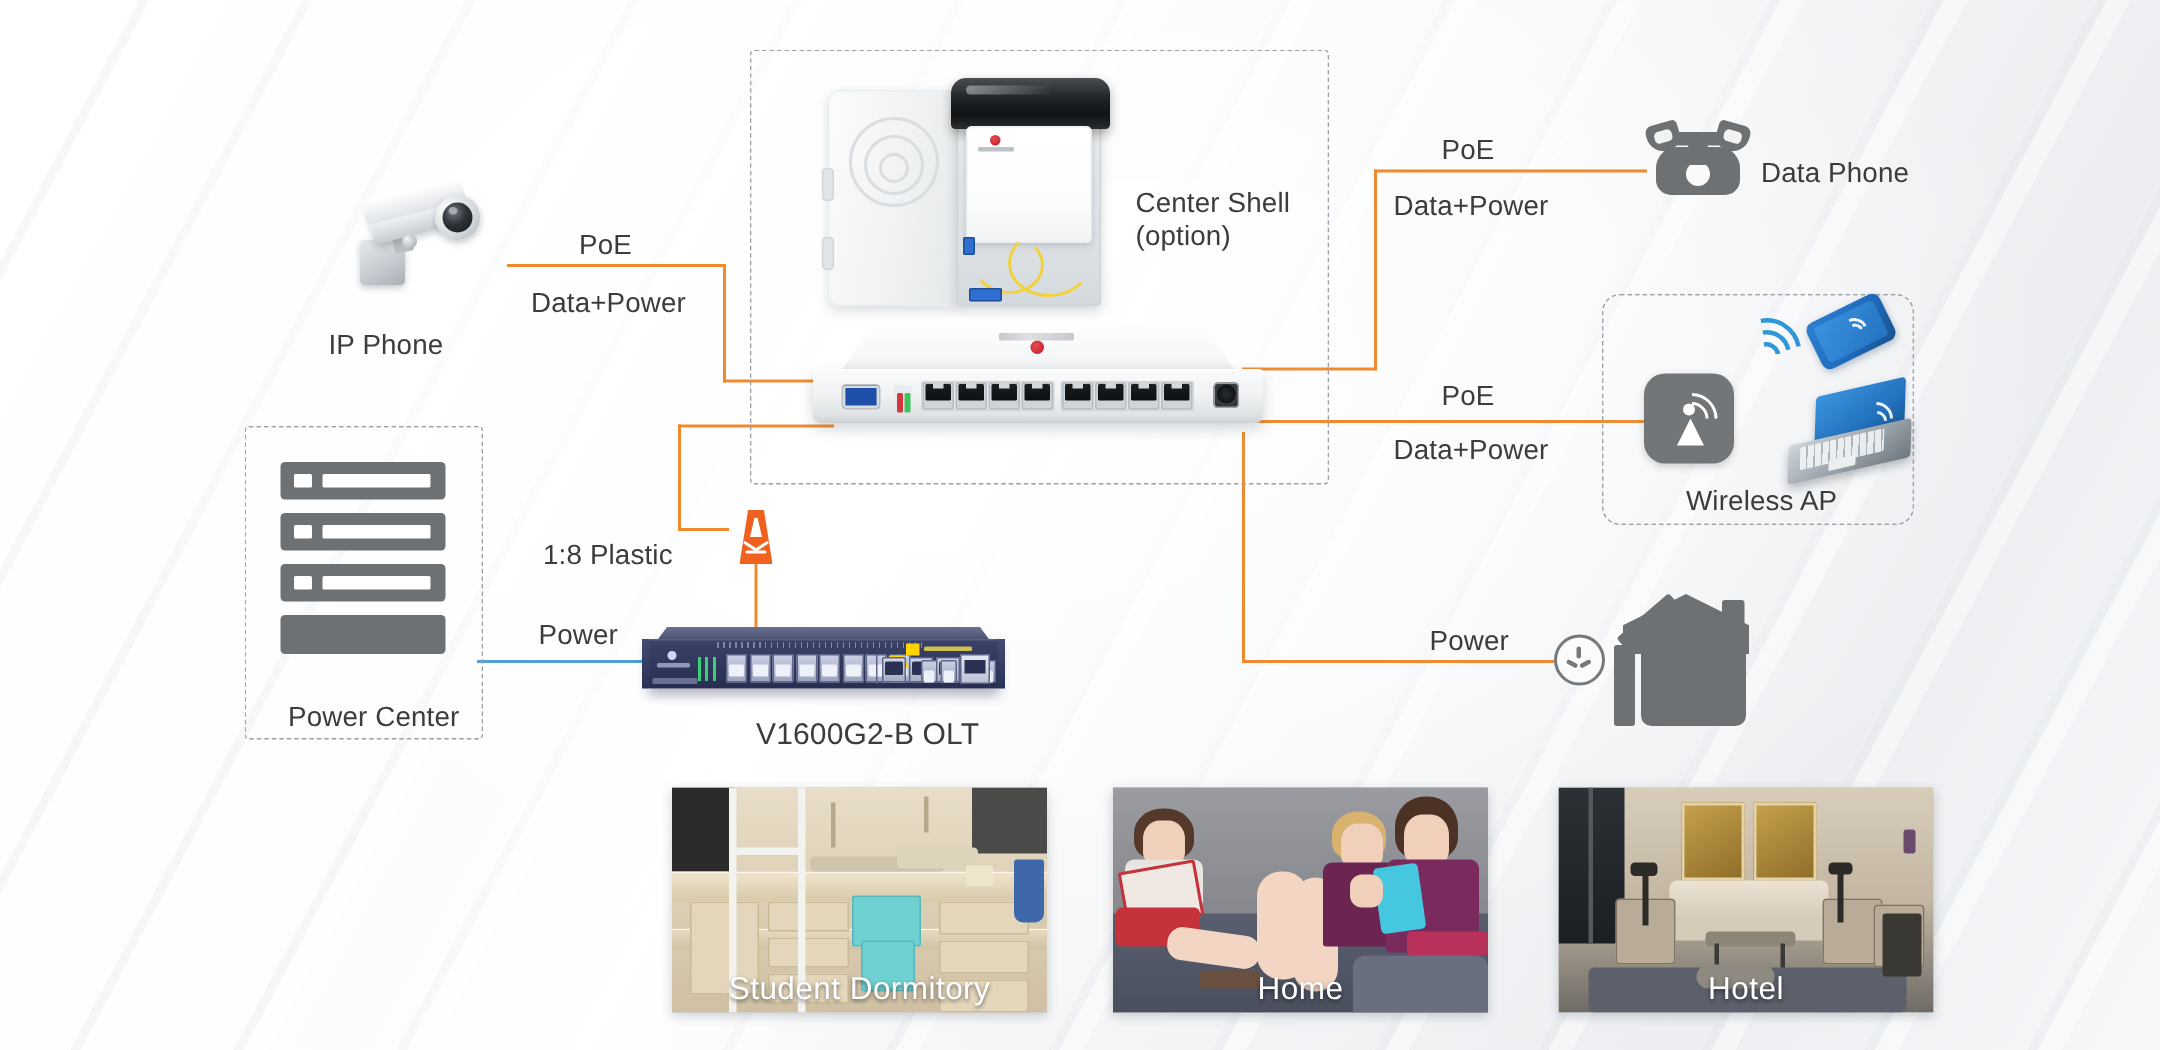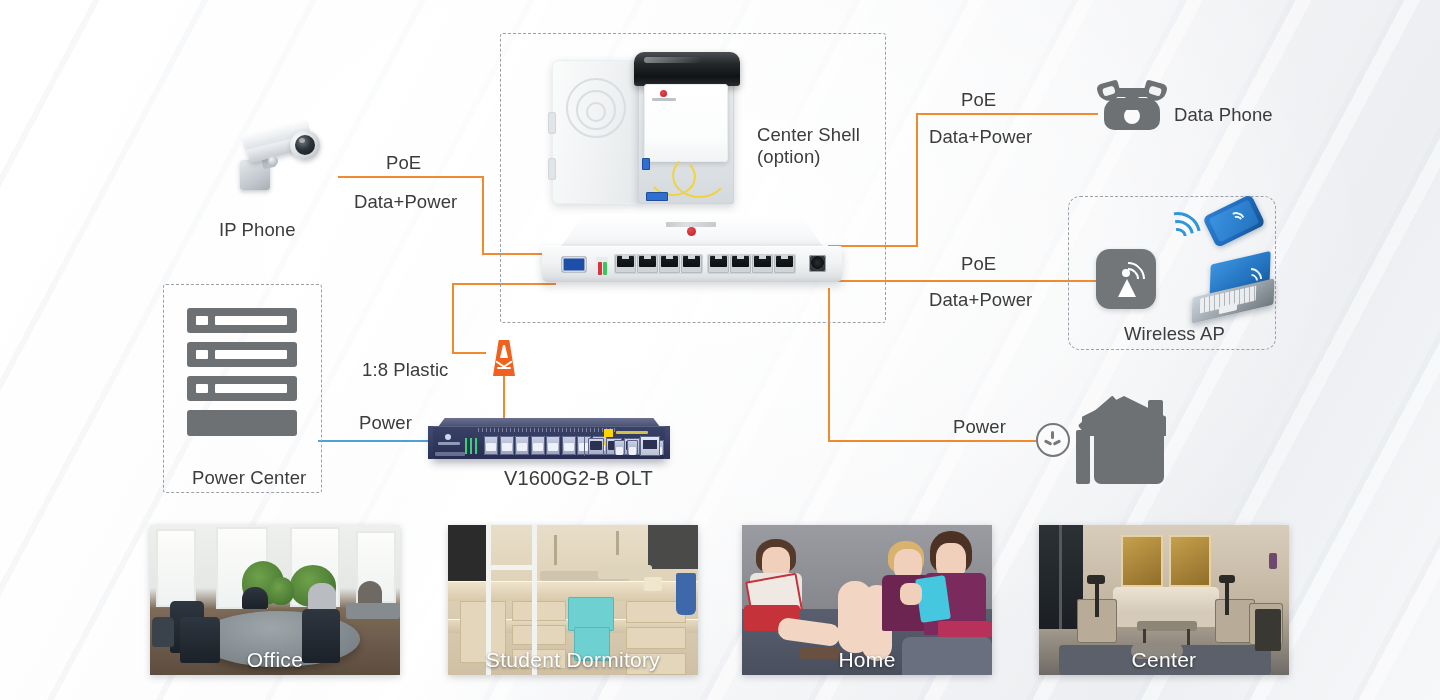--- a/index.html
+++ b/index.html
@@ -521,58 +521,36 @@
         <i class="olt-sfp" style="width:11px;height:15px;"></i>
         <i class="olt-sfp" style="width:11px;height:15px;"></i>
         <i class="olt-sfp" style="width:11px;height:15px;"></i>
         <i class="olt-sfp" style="width:11px;height:15px;"></i>
       </span>
       <span class="olt-mgmt"></span>
     </div>
     <span class="olt-ear" style="left:-4px;"></span>
     <span class="olt-ear" style="right:-4px;"></span>
   </div>
-  <div class="lbl lbl-20" style="left:504px;top:467px;">V1600G2-B OLT</div>
+  <div class="lbl lbl-20" style="left:504px;top:479px;">V1600G2-B OLT</div>
 
   <div class="socket" style="left:1036px;top:423px;">
     <span class="pin" style="left:13px;top:6px;width:3.2px;height:8px;"></span>
     <span class="pin" style="left:6px;top:16px;width:8px;height:3.2px;transform:rotate(28deg);"></span>
     <span class="pin" style="left:15px;top:16px;width:8px;height:3.2px;transform:rotate(-28deg);"></span>
   </div>
   <div class="house" style="left:1076px;top:396px;">
     <span class="house-eave"></span>
     <span class="house-eave2"></span>
     <span class="house-chim"></span>
     <span class="house-roof"></span>
     <span class="house-body"></span>
   </div>
   <div class="lbl lbl-18" style="left:953px;top:416px;">Power</div>
 
-  <div class="photo" style="left:150px;top:525px;">
-    <div class="scene">
-      <div class="off-room"></div>
-      <div class="off-win" style="left:6px;top:4px;width:40px;height:78px;"></div>
-      <div class="off-win" style="left:66px;top:2px;width:52px;height:82px;"></div>
-      <div class="off-win" style="left:140px;top:2px;width:50px;height:80px;"></div>
-      <div class="off-win" style="left:206px;top:6px;width:40px;height:72px;"></div>
-      <div class="off-plant" style="left:92px;top:36px;width:42px;height:44px;"></div>
-      <div class="off-plant" style="left:140px;top:40px;width:46px;height:42px;"></div>
-      <div class="off-plant" style="left:118px;top:52px;width:26px;height:28px;"></div>
-      <div class="off-person" style="left:158px;top:58px;width:28px;height:34px;background:#b9bcc0;"></div>
-      <div class="off-person" style="left:208px;top:56px;width:24px;height:30px;background:#6e6a63;"></div>
-      <div class="off-table"></div>
-      <div class="off-chair" style="left:20px;top:76px;width:34px;height:52px;"></div>
-      <div class="off-chair" style="left:30px;top:92px;width:40px;height:46px;"></div>
-      <div class="off-chair" style="left:92px;top:62px;width:26px;height:22px;border-radius:12px 12px 2px 2px;"></div>
-      <div class="off-chair" style="left:152px;top:84px;width:38px;height:54px;"></div>
-      <div class="off-chair" style="left:2px;top:92px;width:22px;height:30px;background:#3a424c;"></div>
-      <div class="abs" style="left:196px;top:78px;width:54px;height:16px;background:#868b90;border-radius:3px;"></div>
-    </div>
-    <div class="cap">Office</div>
-  </div>
 
   <div class="photo" style="left:448px;top:525px;">
     <div class="scene">
       <div class="dorm-room"></div>
       <div class="dorm-dark" style="left:0;top:0;width:42px;height:56px;"></div>
       <div class="dorm-dark" style="left:200px;top:0;width:50px;height:44px;background:#4a4a48;"></div>
       <div class="dorm-desk" style="left:0;top:56px;width:250px;height:20px;"></div>
       <div class="dorm-desk" style="left:0;top:94px;width:250px;height:14px;background:linear-gradient(180deg,#e7dcc4,#d0c1a2);"></div>
       <div class="dorm-drawer" style="left:12px;top:76px;width:46px;height:62px;"></div>
       <div class="dorm-drawer" style="left:64px;top:76px;width:54px;height:20px;"></div>
@@ -646,16 +624,16 @@
       <div class="abs" style="left:148px;top:104px;width:3px;height:20px;background:#3b3a36;"></div>
       <div class="hot-rug" style="left:20px;top:120px;width:212px;height:30px;"></div>
       <div class="abs" style="left:92px;top:118px;width:52px;height:16px;background:#8e8a82;border-radius:8px;"></div>
       <div class="abs" style="left:56px;top:56px;width:4px;height:36px;background:#2c2a27;"></div>
       <div class="abs" style="left:48px;top:50px;width:18px;height:9px;background:#2c2a27;border-radius:3px;"></div>
       <div class="abs" style="left:186px;top:56px;width:4px;height:34px;background:#2c2a27;"></div>
       <div class="abs" style="left:180px;top:50px;width:16px;height:8px;background:#2c2a27;border-radius:3px;"></div>
       <div class="abs" style="left:230px;top:28px;width:8px;height:16px;background:#6b4a6e;border-radius:2px;"></div>
       <div class="abs" style="left:216px;top:84px;width:26px;height:42px;background:#3a3833;border-radius:2px;"></div>
     </div>
-    <div class="cap">Center</div>
+    <div class="cap">Hotel</div>
   </div>
 
 </div>
 
 </body></html>

